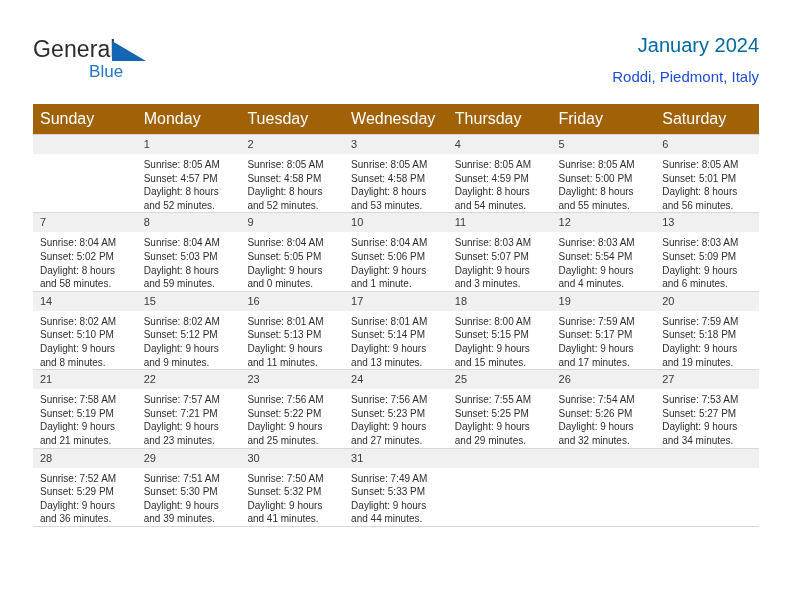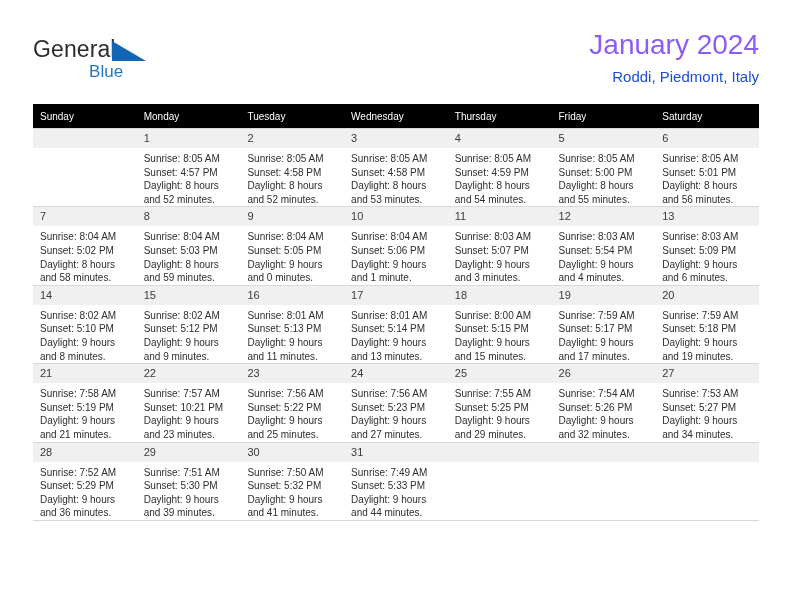--- a/index.html
+++ b/index.html
@@ -75,22 +75,22 @@
     margin-top: -2px;
     letter-spacing: 0.1px;
   }
   .title-block {
     position: absolute;
     right: 0;
     top: 0;
     text-align: right;
   }
   .cal-title {
-    font-size: 28px;
-    color: #8b5cf6;
+    font-size: 20px;
+    color: #0369a1;
     line-height: 34px;
     white-space: nowrap;
   }
   .cal-subtitle {
     font-size: 15px;
     color: #1d4ed8;
     line-height: 22px;
     margin-top: 4px;
     white-space: nowrap;
   }
@@ -98,23 +98,23 @@
   
   .calendar {
     position: absolute;
     left: 33px;
     top: 104px;
     width: 726px;
     border-collapse: collapse;
     table-layout: fixed;
   }
   .calendar th {
-    background: #000000;
+    background: #a16207;
     color: #ffffff;
-    font-size: 10px;
+    font-size: 16px;
     font-weight: normal;
     text-align: left;
     padding: 6px 0 6px 7px;
     height: 12px;
     border: none;
   }
   .calendar td {
     vertical-align: top;
     padding: 0;
     border-top: 1px solid #d8d8d8;
@@ -380,21 +380,21 @@
               <div>Sunrise: 7:58 AM</div>
               <div>Sunset: 5:19 PM</div>
               <div>Daylight: 9 hours</div>
               <div>and 21 minutes.</div>
             </div>
           </td>
           <td>
             <div class="daynum">22</div>
             <div class="details">
               <div>Sunrise: 7:57 AM</div>
-              <div>Sunset: 10:21 PM</div>
+              <div>Sunset: 7:21 PM</div>
               <div>Daylight: 9 hours</div>
               <div>and 23 minutes.</div>
             </div>
           </td>
           <td>
             <div class="daynum">23</div>
             <div class="details">
               <div>Sunrise: 7:56 AM</div>
               <div>Sunset: 5:22 PM</div>
               <div>Daylight: 9 hours</div>

